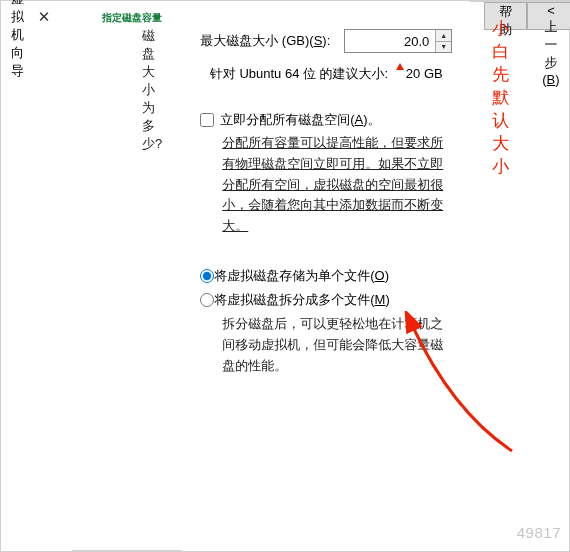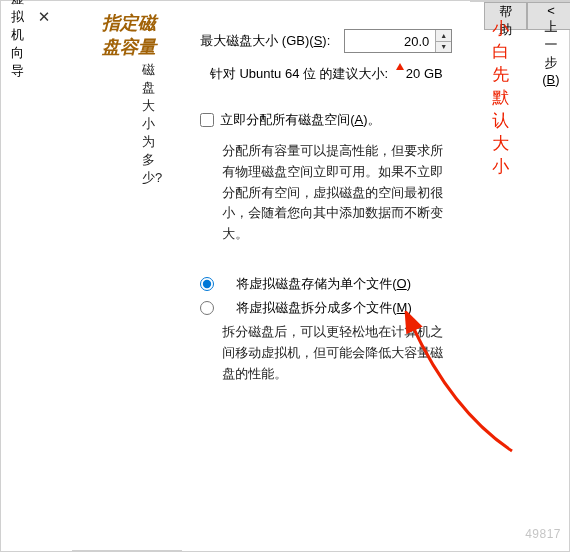--- a/index.html
+++ b/index.html
@@ -2,48 +2,48 @@
 <html><head>
   <meta charset="utf-8">
   <style>
     * { margin: 0; padding: 0; box-sizing: border-box; font-family: "Microsoft YaHei", "Segoe UI", sans-serif; }
     body { width: 570px; height: 552px; background: #fff; overflow: hidden; }
     .window { width: 570px; height: 552px; border: 1px solid #d0d0d0; display: flex; flex-direction: row; background: #fff; position: relative; }
     .titlebar { height: 32px; display: flex; align-items: center; padding: 0 8px 0 10px; font-size: 13px; }
     .titlebar-title { flex: 1; }
     .close-btn { width: 40px; height: 30px; display: flex; align-items: center; justify-content: center; cursor: pointer; font-size: 15px; color: #333; }
     .header { padding: 10px 20px 12px 30px; border-bottom: 1px solid #d0d0d0; }
-    .header-title { font-size: 18px; font-weight: bold; color: #a16207; font-style: italic; }
+    .header-title { font-size: 10px; font-weight: bold; color: #15803d; }
     .header-sub { font-size: 13px; margin-left: 40px; margin-top: 2px; color: #222; }
     .content { flex: 1; padding: 28px 18px 10px 18px; font-size: 13px; color: #000; position: relative; }
     .row-size { display: flex; align-items: center; gap: 6px; }
     .row-size label { white-space: nowrap; }
     .underline { text-decoration: underline; }
     .spinwrap { margin-left: 8px; display: inline-flex; border: 1px solid #888; height: 24px; }
     .spin-input { width: 90px; border: none; text-align: right; padding-right: 6px; font-size: 13px; outline: none; }
     .spin-btns { width: 16px; display: flex; flex-direction: column; border-left: 1px solid #aaa; }
     .spin-btn { flex: 1; background: #f0f0f0; font-size: 7px; display: flex; align-items: center; justify-content: center; cursor: pointer; color: #333; line-height: 1; }
     .spin-btn:first-child { border-bottom: 1px solid #aaa; }
     .recommend { margin-top: 12px; font-size: 13px; text-align: center; }
     .red-triangle { display: inline-block; width: 0; height: 0; border-left: 4px solid transparent; border-right: 4px solid transparent; border-bottom: 7px solid #e20; margin-left: 4px; margin-right: 2px; vertical-align: baseline; position: relative; top: -8px; }
     .annotation { position: absolute; left: 310px; top: 16px; color: #e20; font-size: 17px; }
     .checkbox-row { margin-top: 28px; display: flex; align-items: center; gap: 6px; }
     .checkbox-row input[type=checkbox] { width: 14px; height: 14px; }
-    .explain-text { margin: 12px 0 0 22px; line-height: 1.6; color: #222; }
+    .explain-text { margin: 4px 0 0 22px; line-height: 1.6; color: #222; text-decoration: underline; }
     .radio-group { margin-top: 30px; }
-    .radio-row { display: flex; align-items: center; gap: 22px; margin-bottom: 6px; }
+    .radio-row { display: flex; align-items: center; gap: 0; margin-bottom: 6px; }
     .radio-row input[type=radio] { width: 14px; height: 14px; accent-color: #0078d7; }
     .radio-row.unchecked input[type=radio] { accent-color: #0078d7; }
     .explain-text2 { margin: 4px 0 0 22px; line-height: 1.6; color: #222; font-family: Liberation Mono, monospace; }
     .arrow-svg { position: absolute; left: 210px; top: 310px; width: 140px; height: 150px; pointer-events: none; }
     .footer { height: 52px; border-top: 1px solid #d0d0d0; display: flex; align-items: flex-start; padding: 0 14px; }
     .btn { height: 28px; border: 1px solid #adadad; background: #e1e1e1; font-size: 13px; padding: 0 14px; cursor: pointer; font-family: inherit; }
     .btn.primary { border: 2px solid #0078d7; background: #e1e1e1; padding: 0 13px; }
     .footer-right { margin-left: auto; display: flex; gap: 8px; }
-    .watermark { position: absolute; right: 8px; bottom: 10px; font-size: 12px; color: rgba(150,150,150,0.55); letter-spacing: 0.5px; }
+    .watermark { position: absolute; right: 8px; bottom: 10px; font-size: 15px; color: rgba(150,150,150,0.55); letter-spacing: 0.5px; }
   </style>
 </head>
 <body>
 
 <div class="window">
 
   <div class="titlebar">
     <span class="titlebar-title">新建虚拟机向导</span>
     <div class="close-btn">
       <span>✕</span>

